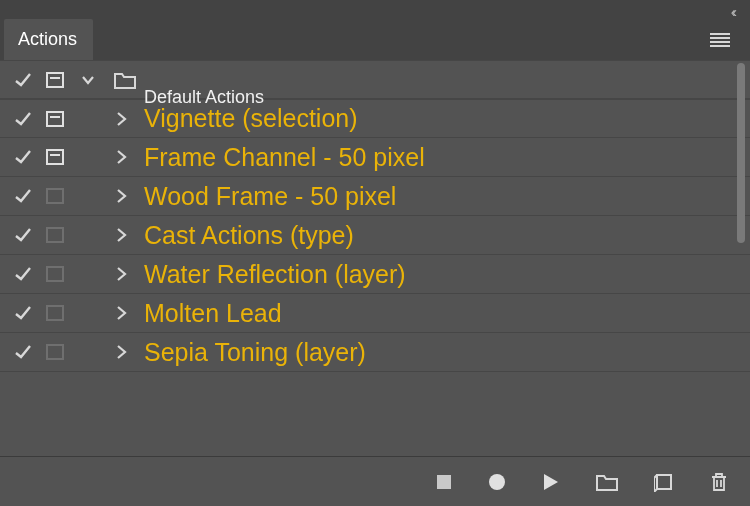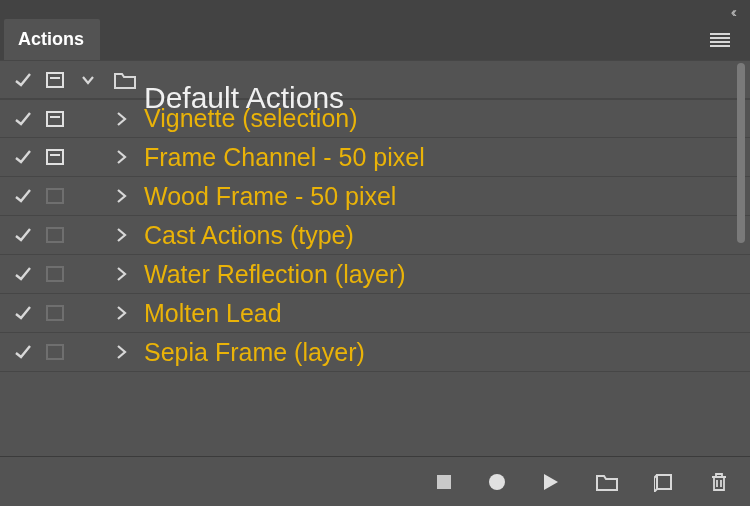--- a/index.html
+++ b/index.html
@@ -24,21 +24,21 @@
   .header {
     display: flex;
     align-items: center;
     height: 60px;
     background: #434343;
     padding-top: 20px;
   }
   .tab {
     background: #535353;
     padding: 10px 16px 12px 14px;
-    font-weight: 700;
+    font-weight: 400;
     font-size: 18px;
     color: #fff;
     border-top-left-radius: 2px;
     border-top-right-radius: 2px;
     margin-left: 4px;
     text-align: right;
   }
   .menu-icon {
     margin-left: auto;
     margin-right: 14px;
@@ -85,21 +85,21 @@
     align-items:center;
   }
   .row .indent {
     width: 30px;
   }
   .label {
     font-size: 25px;
     color: #eab308;
     padding-left: 4px;
   }
-  .row.folder .label { font-size: 30px; color:#f0f0f0;margin-top:36px; }
+  .row.folder .label { font-size: 18px; color:#f0f0f0;margin-top:36px; }
   .dlg-box {
     width: 18px; height: 16px;
     border: 2px solid #e0e0e0;
     position: relative;
   }
   .dlg-box.active::before {
     content:"";
     position:absolute;
     top:3px; left:2px; right:2px;
     height:2px;
@@ -294,21 +294,21 @@
     </div>
     <div class="cell-dialog">
       <div class="dlg-box inactive"></div>
     </div>
     <div class="indent"></div>
     <div class="cell-disclose">
       <svg width="14" height="16" viewBox="0 0 14 16">
             <polyline points="4,2 11,8 4,14" stroke-width="2.2"></polyline>
           </svg>
     </div>
-    <span class="label">Sepia Frame (layer)</span>
+    <span class="label">Sepia Toning (layer)</span>
   </div>
 
 </div>
 
   <div class="scrollbar"></div>
 </div>
 
 <div class="footer">
   <div class="btn">
     <svg width="16" height="16" viewBox="0 0 16 16">

